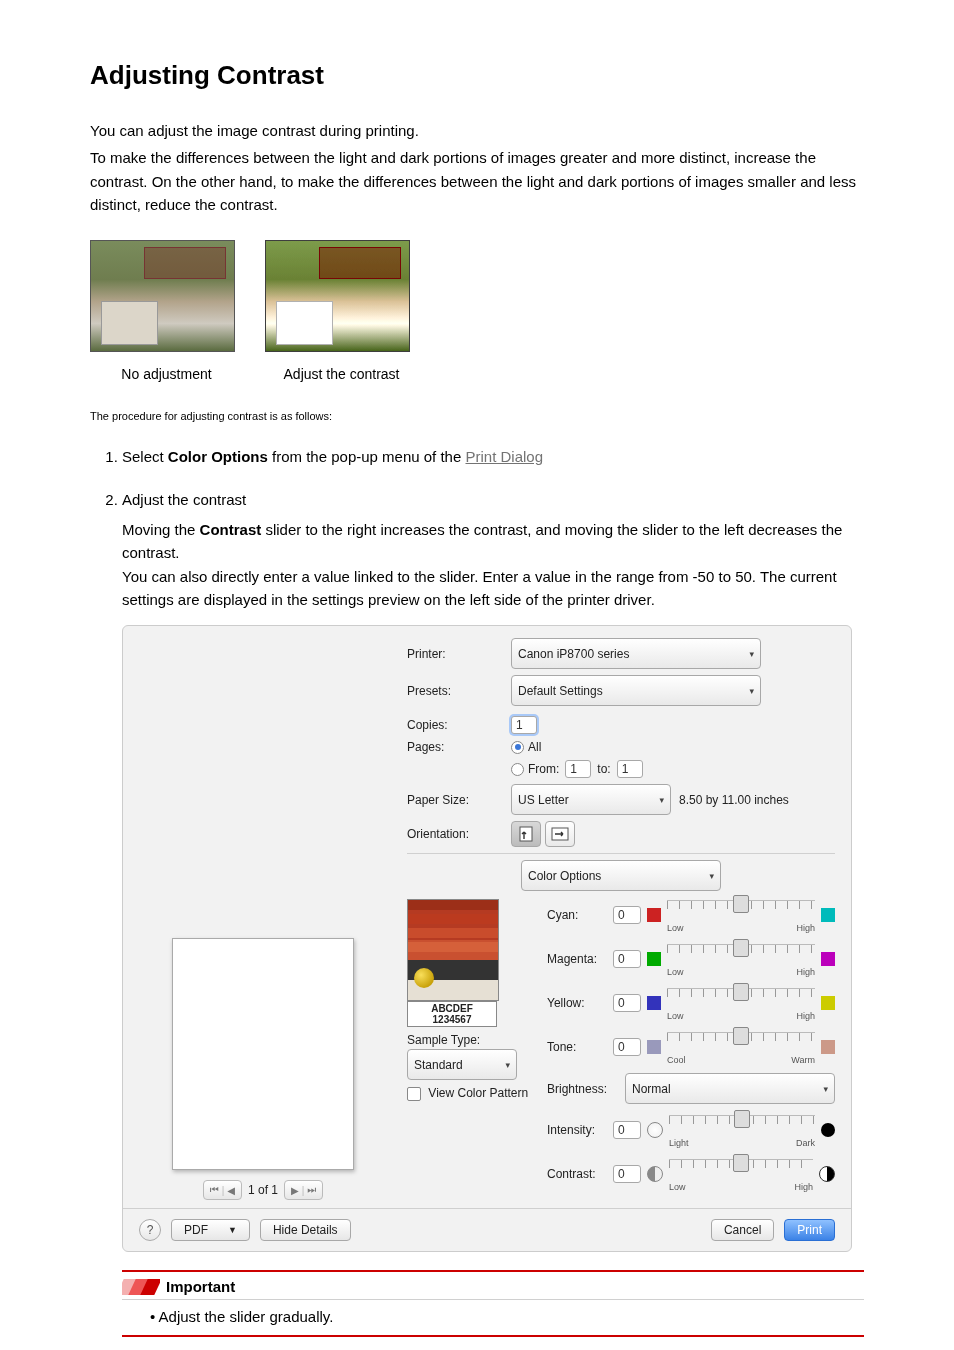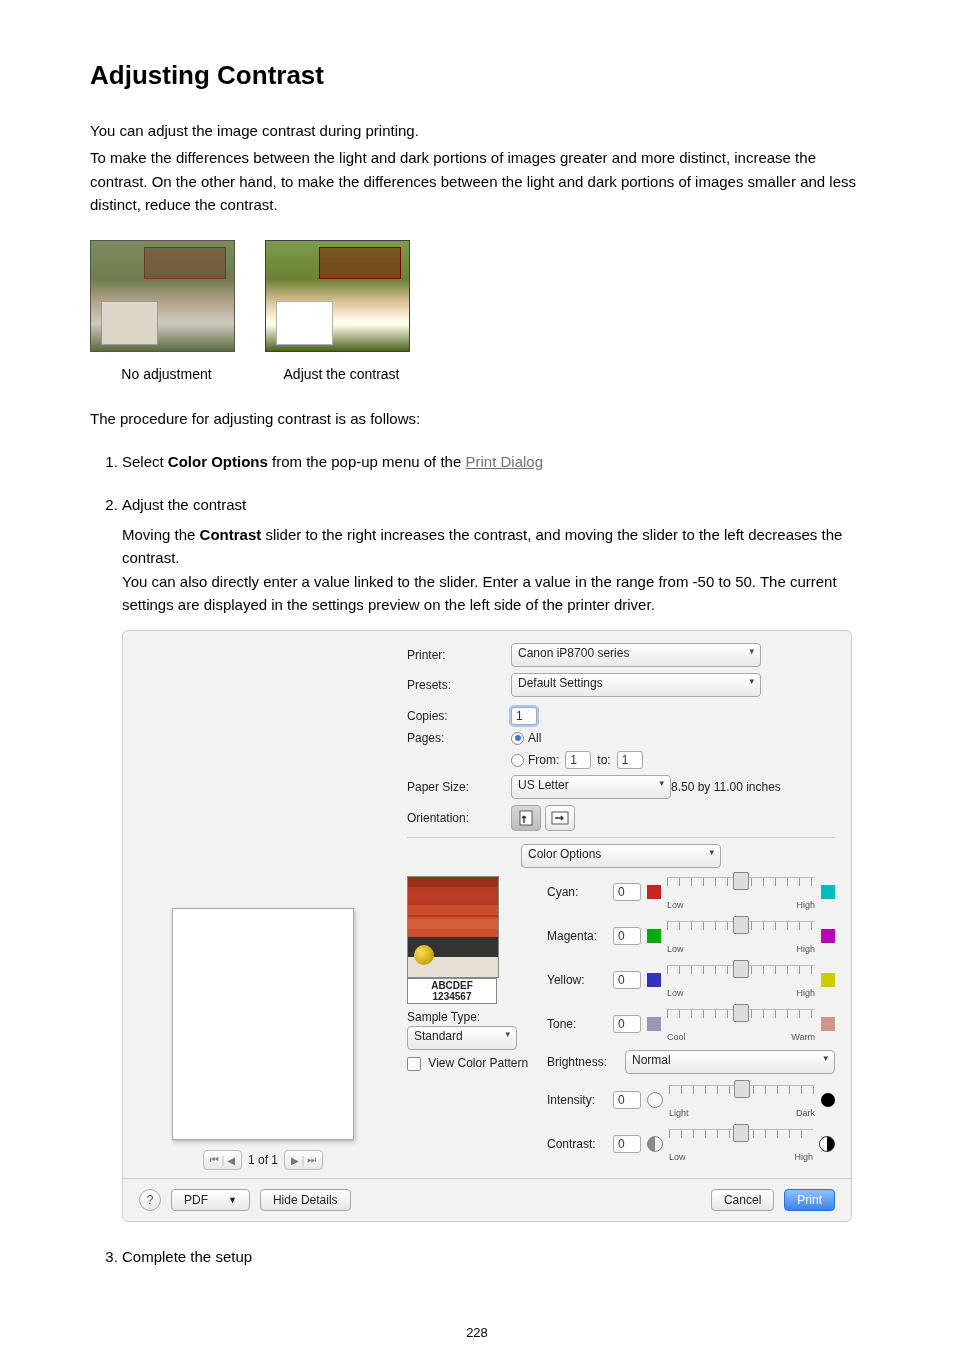--- a/index.html
+++ b/index.html
@@ -59,21 +59,21 @@
   }
   .sample .hicontrast {
     filter: contrast(160%) brightness(1.05);
   }
   .sample .cap {
     text-align: center;
     font-size: 14px;
     margin-top: 14px;
   }
   .proc-intro {
-    font-size: 15px;
+    font-size: 11px;
     margin: 28px 0 26px 0;
   }
   ol.steps {
     font-size: 15px;
     padding-left: 32px;
     margin: 0;
   }
   ol.steps > li {
     margin-bottom: 26px;
   }
@@ -156,23 +156,24 @@
     text-align: left;
     padding-right: 8px;
   }
   .fselect {
     flex: 0 0 auto;
     background: linear-gradient(#fff,#e9e9e9);
     border: 1px solid #a8a8a8;
     border-radius: 4px;
     padding: 2px 6px;
     display: inline-flex;
+    align-items: center;
     gap: 6px;
     min-width: 120px;
-    height: 24px;
+    height: 31px;
     box-sizing: border-box;
   }
   .fselect.wide { min-width: 250px; }
   .fselect.mid { min-width: 160px; }
   .caret {
     margin-left: auto;
     font-size: 9px;
     color: #444;
   }
   .finput {
@@ -459,21 +460,21 @@
               <span class="finput" style="margin:0 6px">1</span>
               <span>to:</span>
               <span class="finput" style="margin-left:6px">1</span>
             </div>
             <div class="frow">
               <span class="flabel">Paper Size:</span>
               <span class="fselect mid">
                 <span>US Letter</span>
                 <span class="caret">▾</span>
               </span>
-              <span style="">8.50 by 11.00 inches</span>
+              <span style="margin-left:8px">8.50 by 11.00 inches</span>
             </div>
             <div class="frow">
               <span class="flabel">Orientation:</span>
               <span class="orient-btn sel">
                 <svg width="14" height="16">
                     <rect x="1" y="1" width="12" height="14" fill="#fff" stroke="#555"></rect>
                     <path d="M5 13 L5 6 M5 6 L3 8 M5 6 L7 8" stroke="#333" fill="none" stroke-width="1.4"></path>
                   </svg>
               </span>
               <span class="orient-btn" style="margin-left:4px">
@@ -641,20 +642,33 @@
             <span>PDF</span>
             <span style="font-size:9px">▼</span>
           </span>
           <span class="macbtn">Hide Details</span>
           <span class="spacer"></span>
           <span class="macbtn">Cancel</span>
           <span class="macbtn primary">Print</span>
         </div>
       </div>
 
+      <div class="important">
+        <div class="imp-head">
+          <span class="imp-icon">
+            <span class="a1"></span>
+              <span class="a2"></span>
+              <span class="a3"></span>
+          </span>
+          <span class="imp-title">Important</span>
+        </div>
+        <div class="imp-body">
+          • <span>Adjust the slider gradually.</span>
+        </div>
+      </div>
     </li>
 
     <li>
       <div class="step-title">Complete the setup</div>
     </li>
   </ol>
 
   <div class="pagenum">228</div>
 </div>
 

